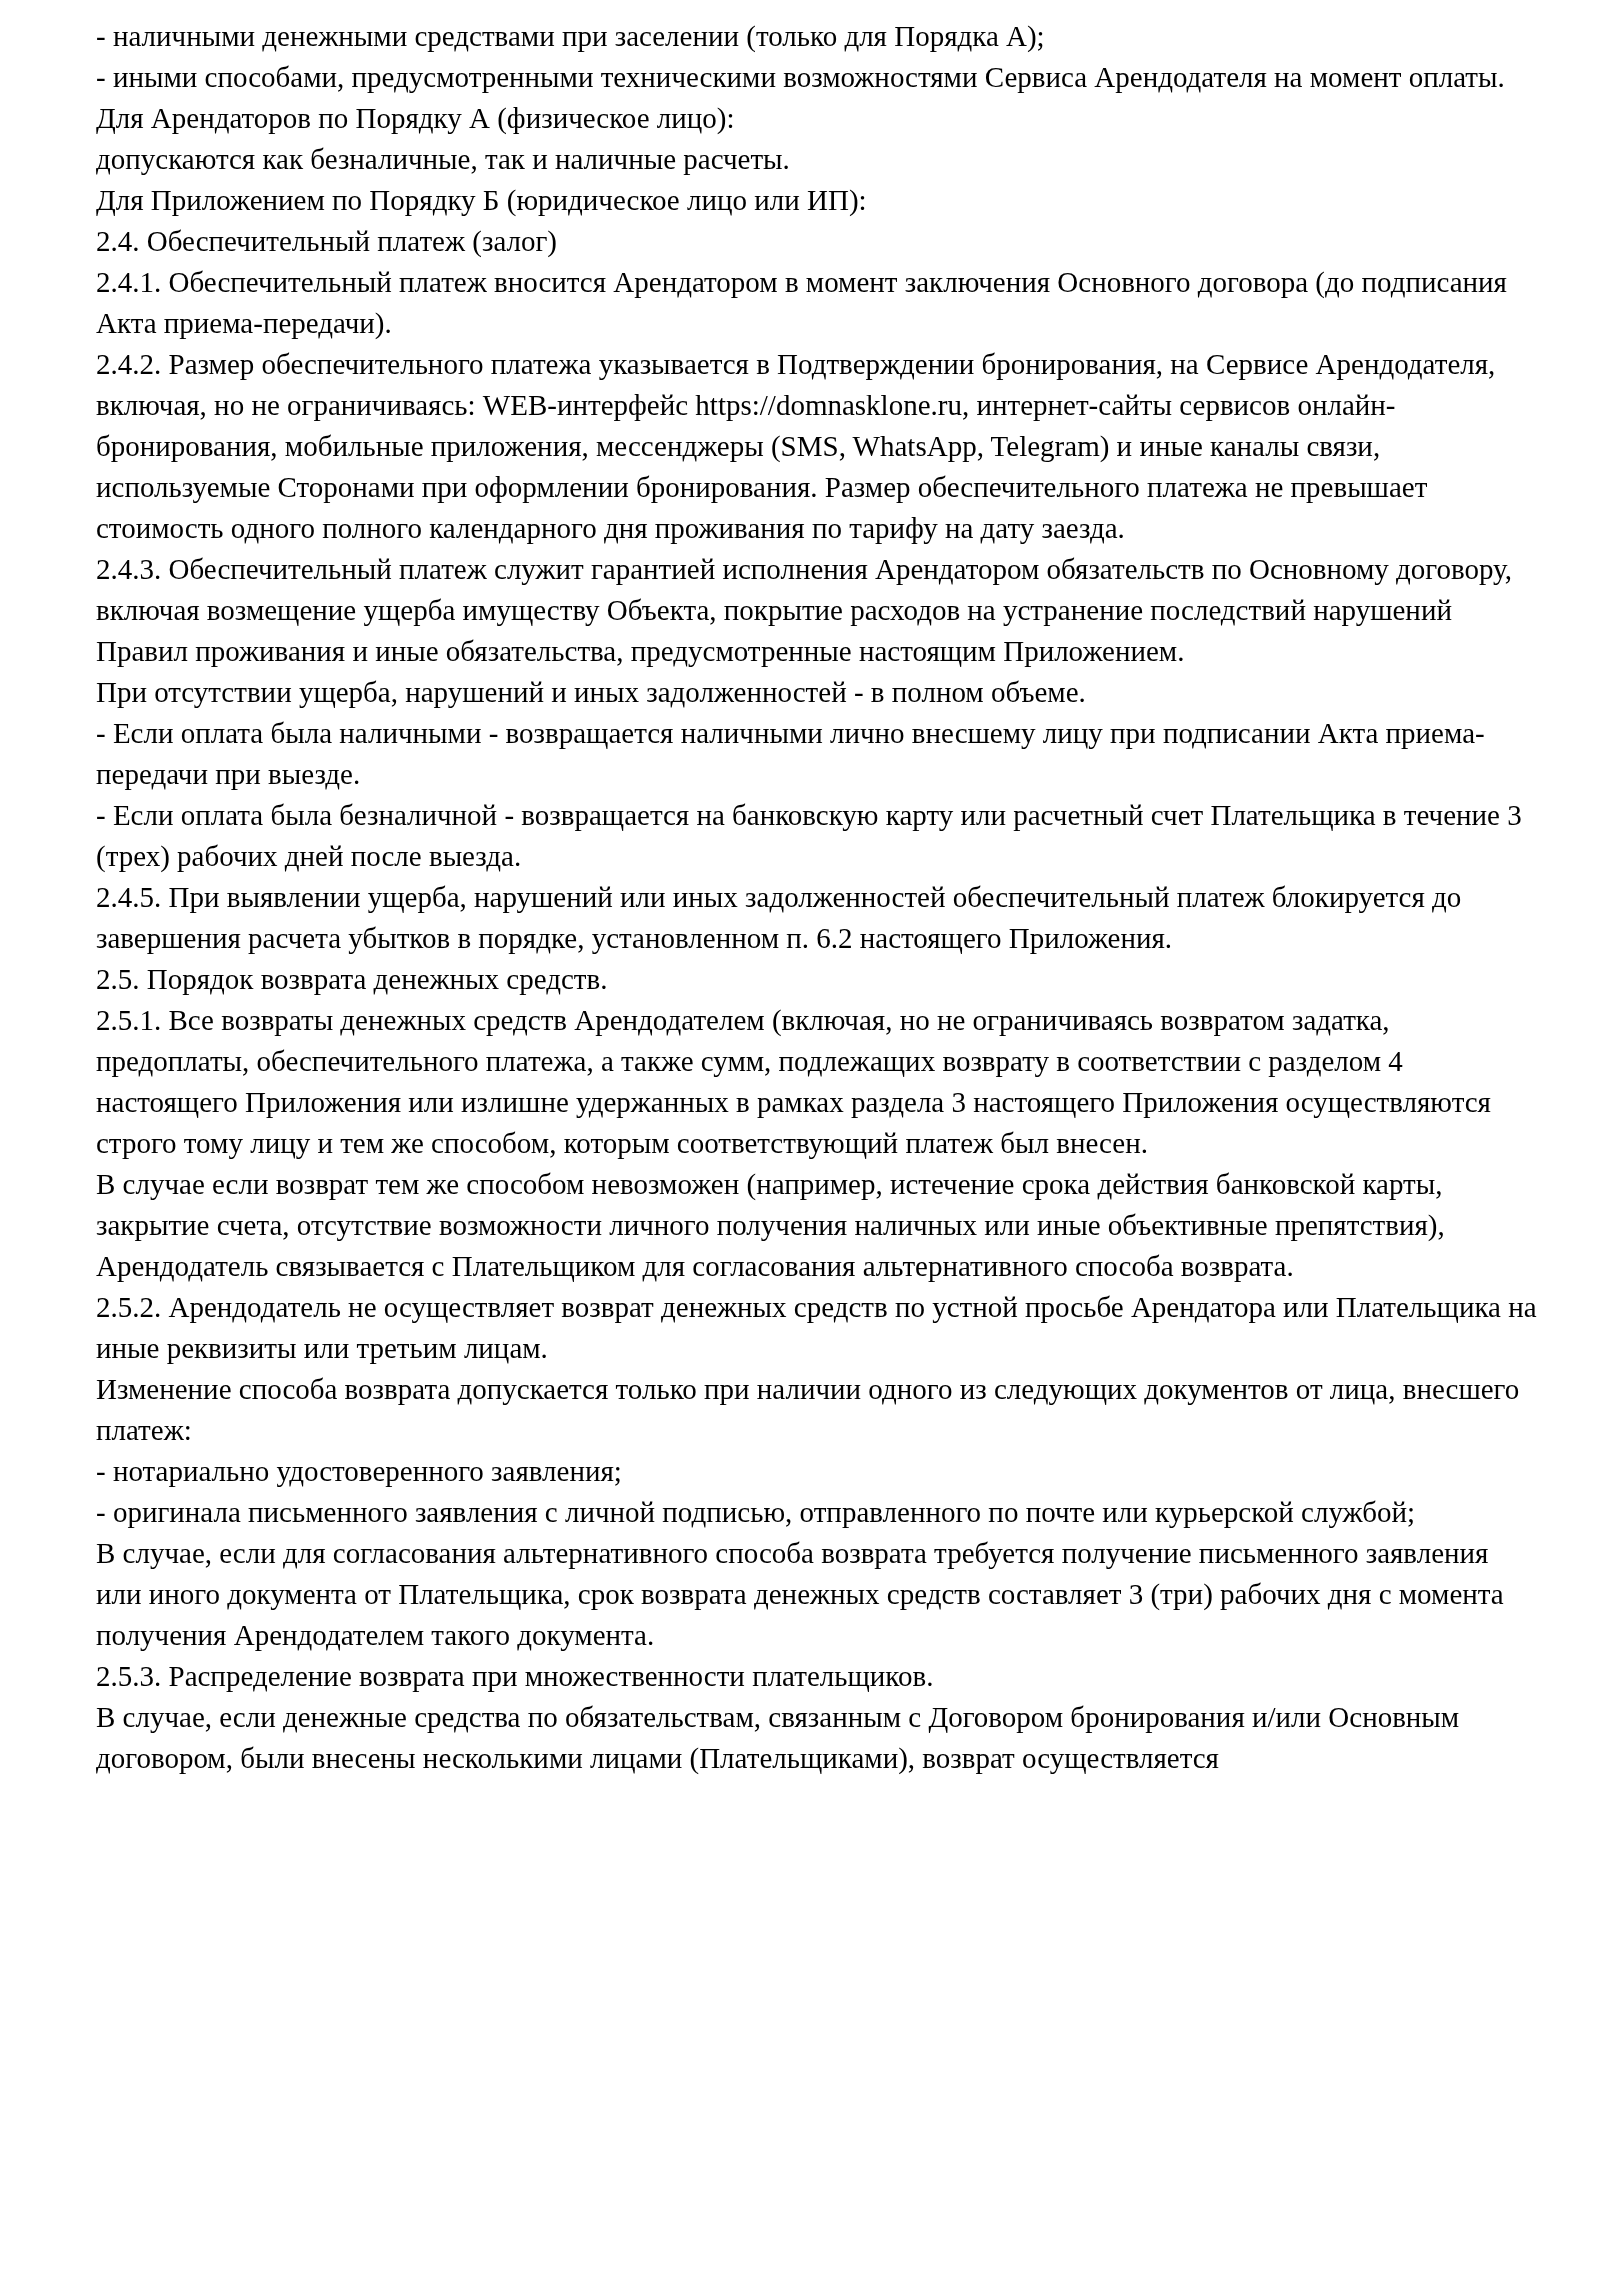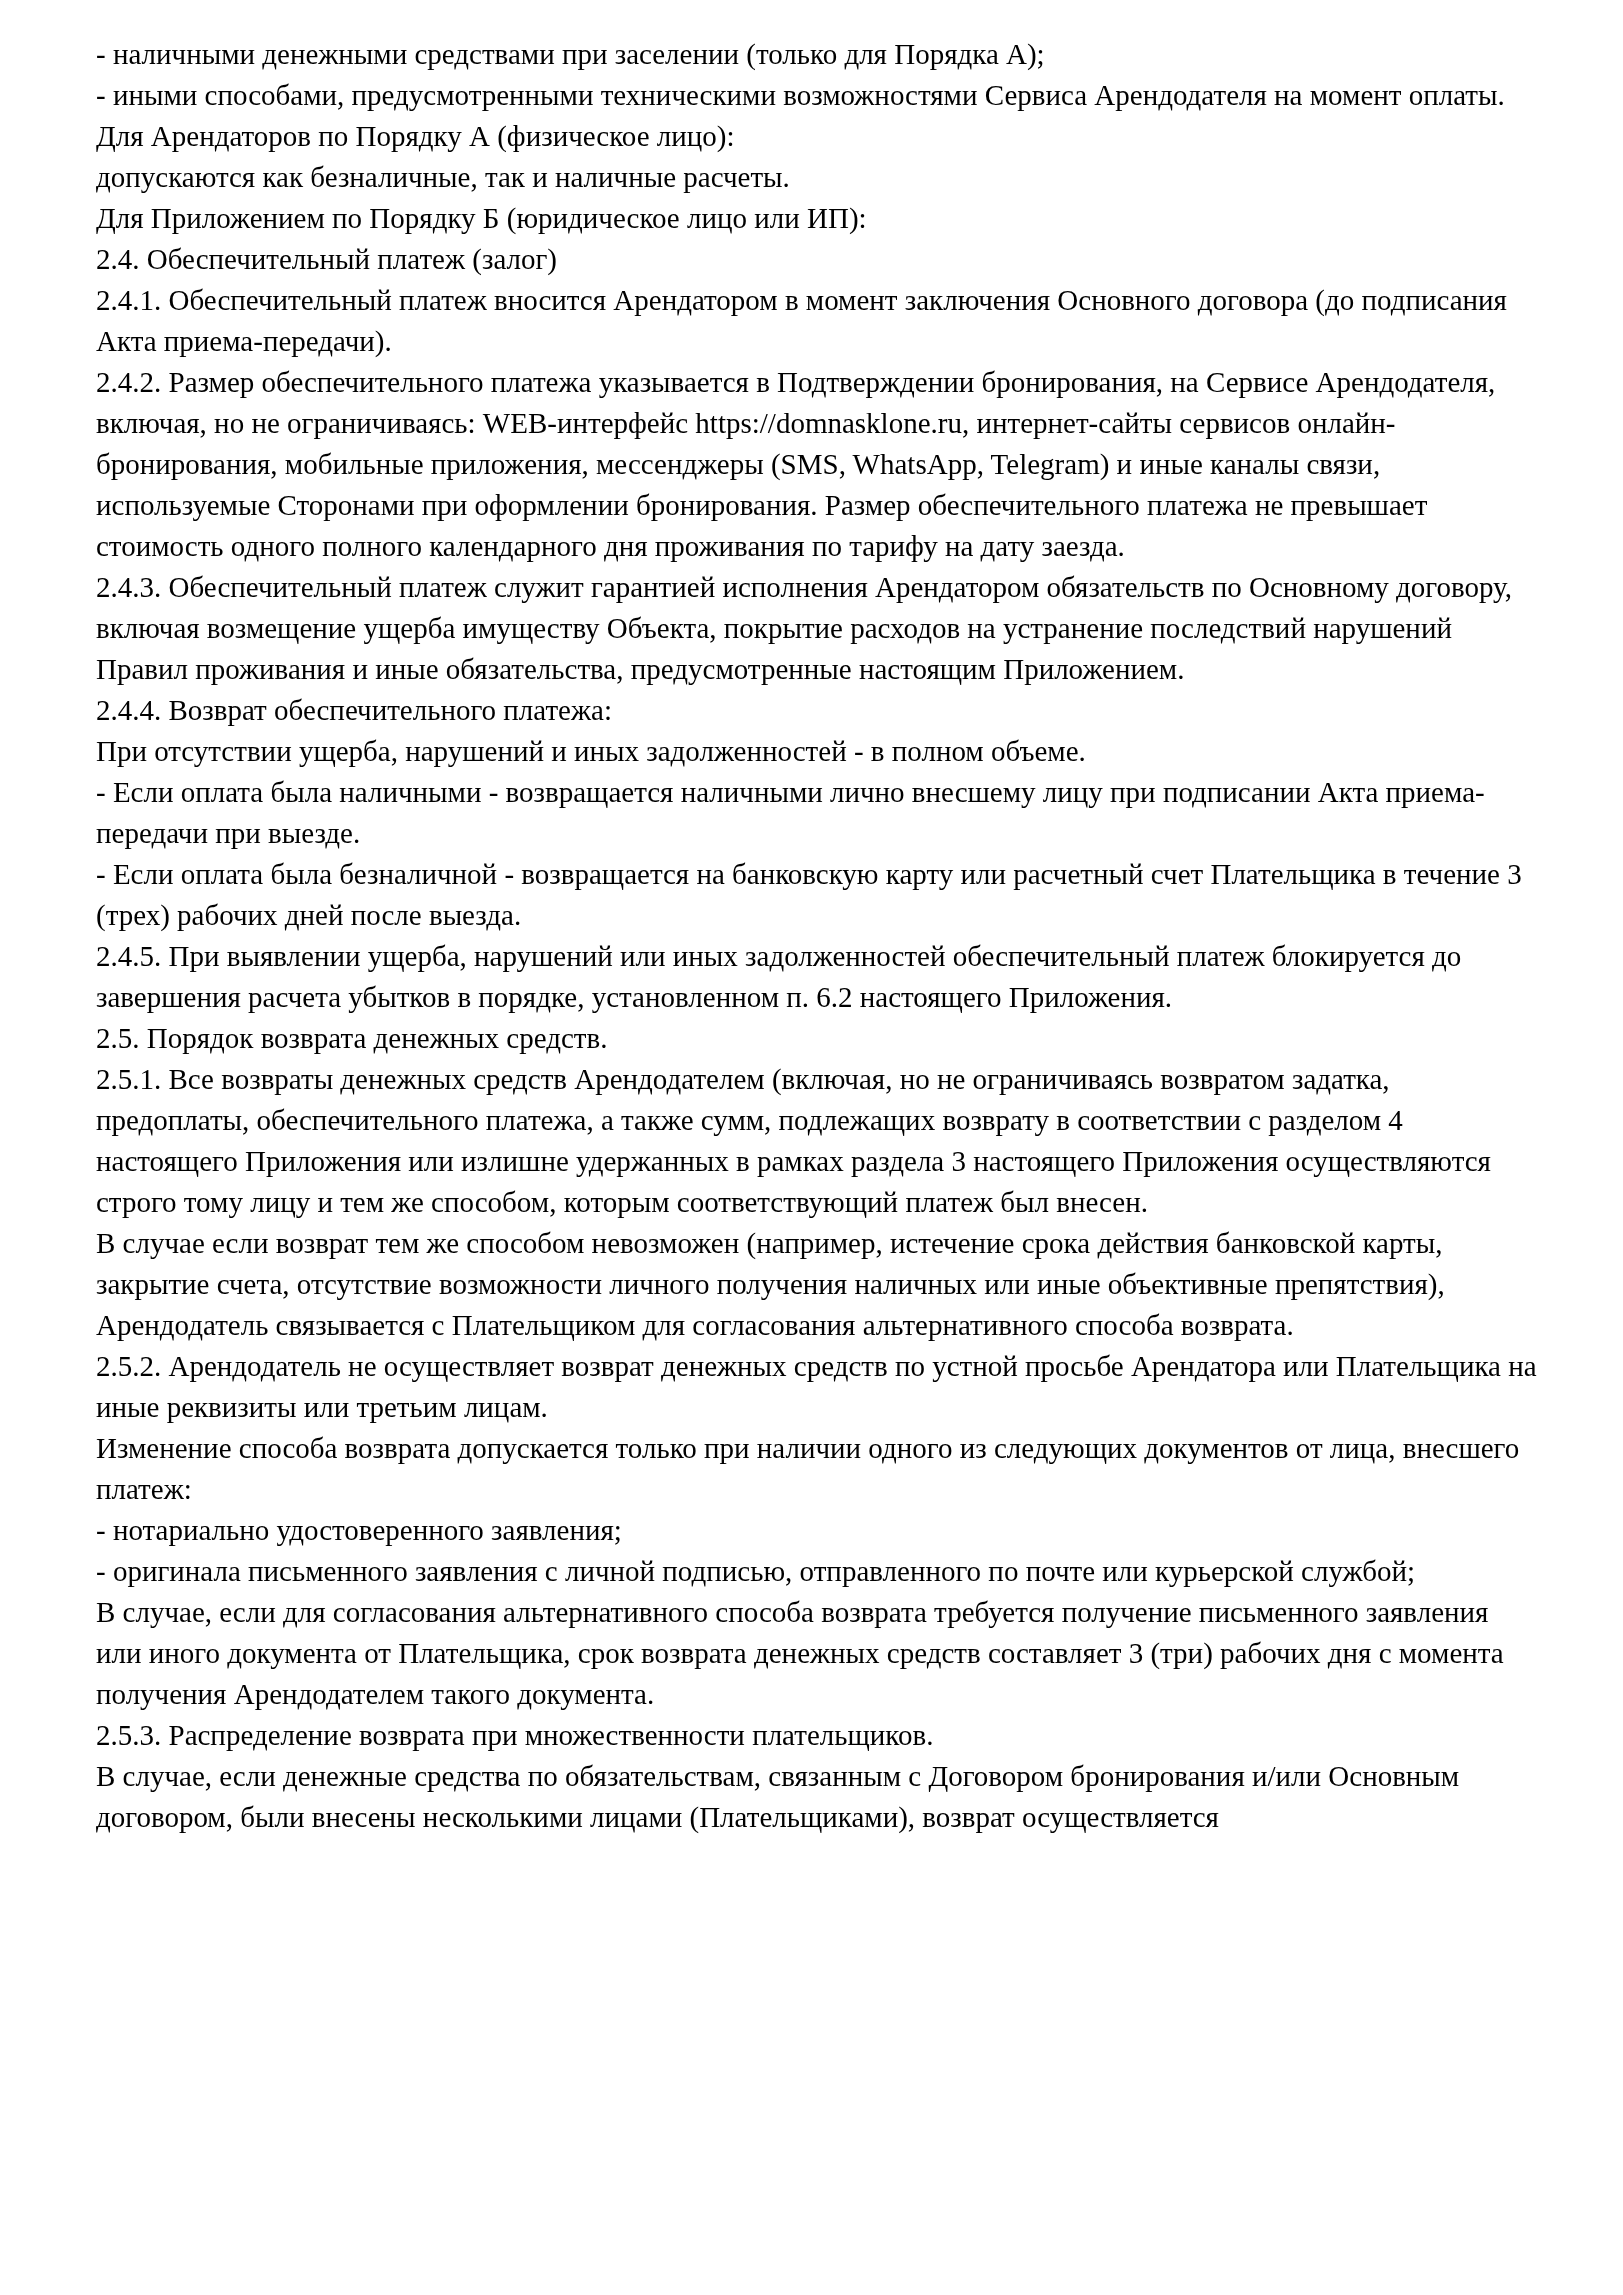--- a/index.html
+++ b/index.html
@@ -10,21 +10,21 @@
   body {
     width: 1623px;
     height: 2295px;
     color: #000000;
     font-family: "Liberation Serif", "DejaVu Serif", serif;
   }
   .page {
     box-sizing: border-box;
     width: 1623px;
     height: 2295px;
-    padding: 34px 84px 26px 96px;
+    padding: 16px 84px 26px 96px;
     overflow: hidden;
     background: #ffffff;
   }
   .doc p {
     margin: 0;
     padding: 0;
     font-size: 29px;
     line-height: 41px;
     text-align: left;
     letter-spacing: 0;
@@ -38,21 +38,20 @@
   <div class="doc">
     <p>- наличными денежными средствами при заселении (только для Порядка А);</p>
     <p>- иными способами, предусмотренными техническими возможностями Сервиса Арендодателя на момент оплаты.</p>
     <p>Для Арендаторов по Порядку А (физическое лицо):</p>
     <p>допускаются как безналичные, так и наличные расчеты.</p>
     <p>Для Приложением по Порядку Б (юридическое лицо или ИП):</p>
     <p>2.4. Обеспечительный платеж (залог)</p>
     <p>2.4.1. Обеспечительный платеж вносится Арендатором в момент заключения Основного договора (до подписания Акта приема-передачи).</p>
     <p>2.4.2. Размер обеспечительного платежа указывается в Подтверждении бронирования, на Сервисе Арендодателя, включая, но не ограничиваясь: WEB-интерфейс https://domnasklone.ru, интернет-сайты сервисов онлайн-бронирования, мобильные приложения, мессенджеры (SMS, WhatsApp, Telegram) и иные каналы связи, используемые Сторонами при оформлении бронирования. Размер обеспечительного платежа не превышает стоимость одного полного календарного дня проживания по тарифу на дату заезда.</p>
     <p>2.4.3. Обеспечительный платеж служит гарантией исполнения Арендатором обязательств по Основному договору, включая возмещение ущерба имуществу Объекта, покрытие расходов на устранение последствий нарушений Правил проживания и иные обязательства, предусмотренные настоящим Приложением.</p>
-    <p>2.4.4. Возврат обеспечительного платежа:</p>
     <p>При отсутствии ущерба, нарушений и иных задолженностей - в полном объеме.</p>
     <p>- Если оплата была наличными - возвращается наличными лично внесшему лицу при подписании Акта приема-передачи при выезде.</p>
     <p>- Если оплата была безналичной - возвращается на банковскую карту или расчетный счет Плательщика в течение 3 (трех) рабочих дней после выезда.</p>
     <p>2.4.5. При выявлении ущерба, нарушений или иных задолженностей обеспечительный платеж блокируется до завершения расчета убытков в порядке, установленном п. 6.2 настоящего Приложения.</p>
     <p>2.5. Порядок возврата денежных средств.</p>
     <p>2.5.1. Все возвраты денежных средств Арендодателем (включая, но не ограничиваясь возвратом задатка, предоплаты, обеспечительного платежа, а также сумм, подлежащих возврату в соответствии с разделом 4 настоящего Приложения или излишне удержанных в рамках раздела 3 настоящего Приложения осуществляются строго тому лицу и тем же способом, которым соответствующий платеж был внесен.</p>
     <p>В случае если возврат тем же способом невозможен (например, истечение срока действия банковской карты, закрытие счета, отсутствие возможности личного получения наличных или иные объективные препятствия), Арендодатель связывается с Плательщиком для согласования альтернативного способа возврата.</p>
     <p>2.5.2. Арендодатель не осуществляет возврат денежных средств по устной просьбе Арендатора или Плательщика на иные реквизиты или третьим лицам.</p>
     <p>Изменение способа возврата допускается только при наличии одного из следующих документов от лица, внесшего платеж:</p>
     <p>- нотариально удостоверенного заявления;</p>

